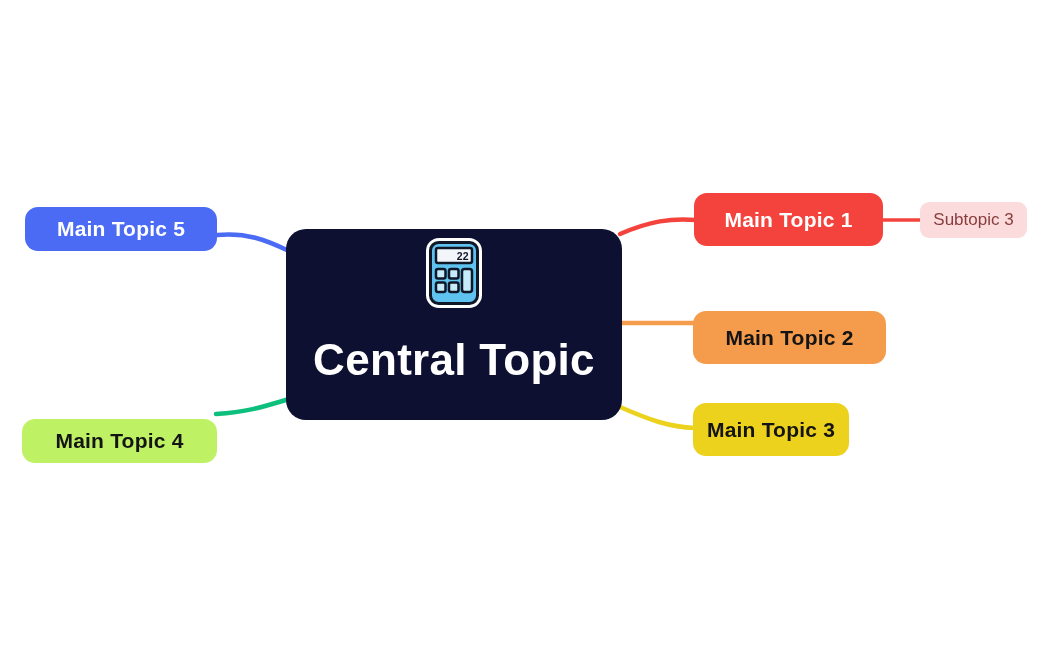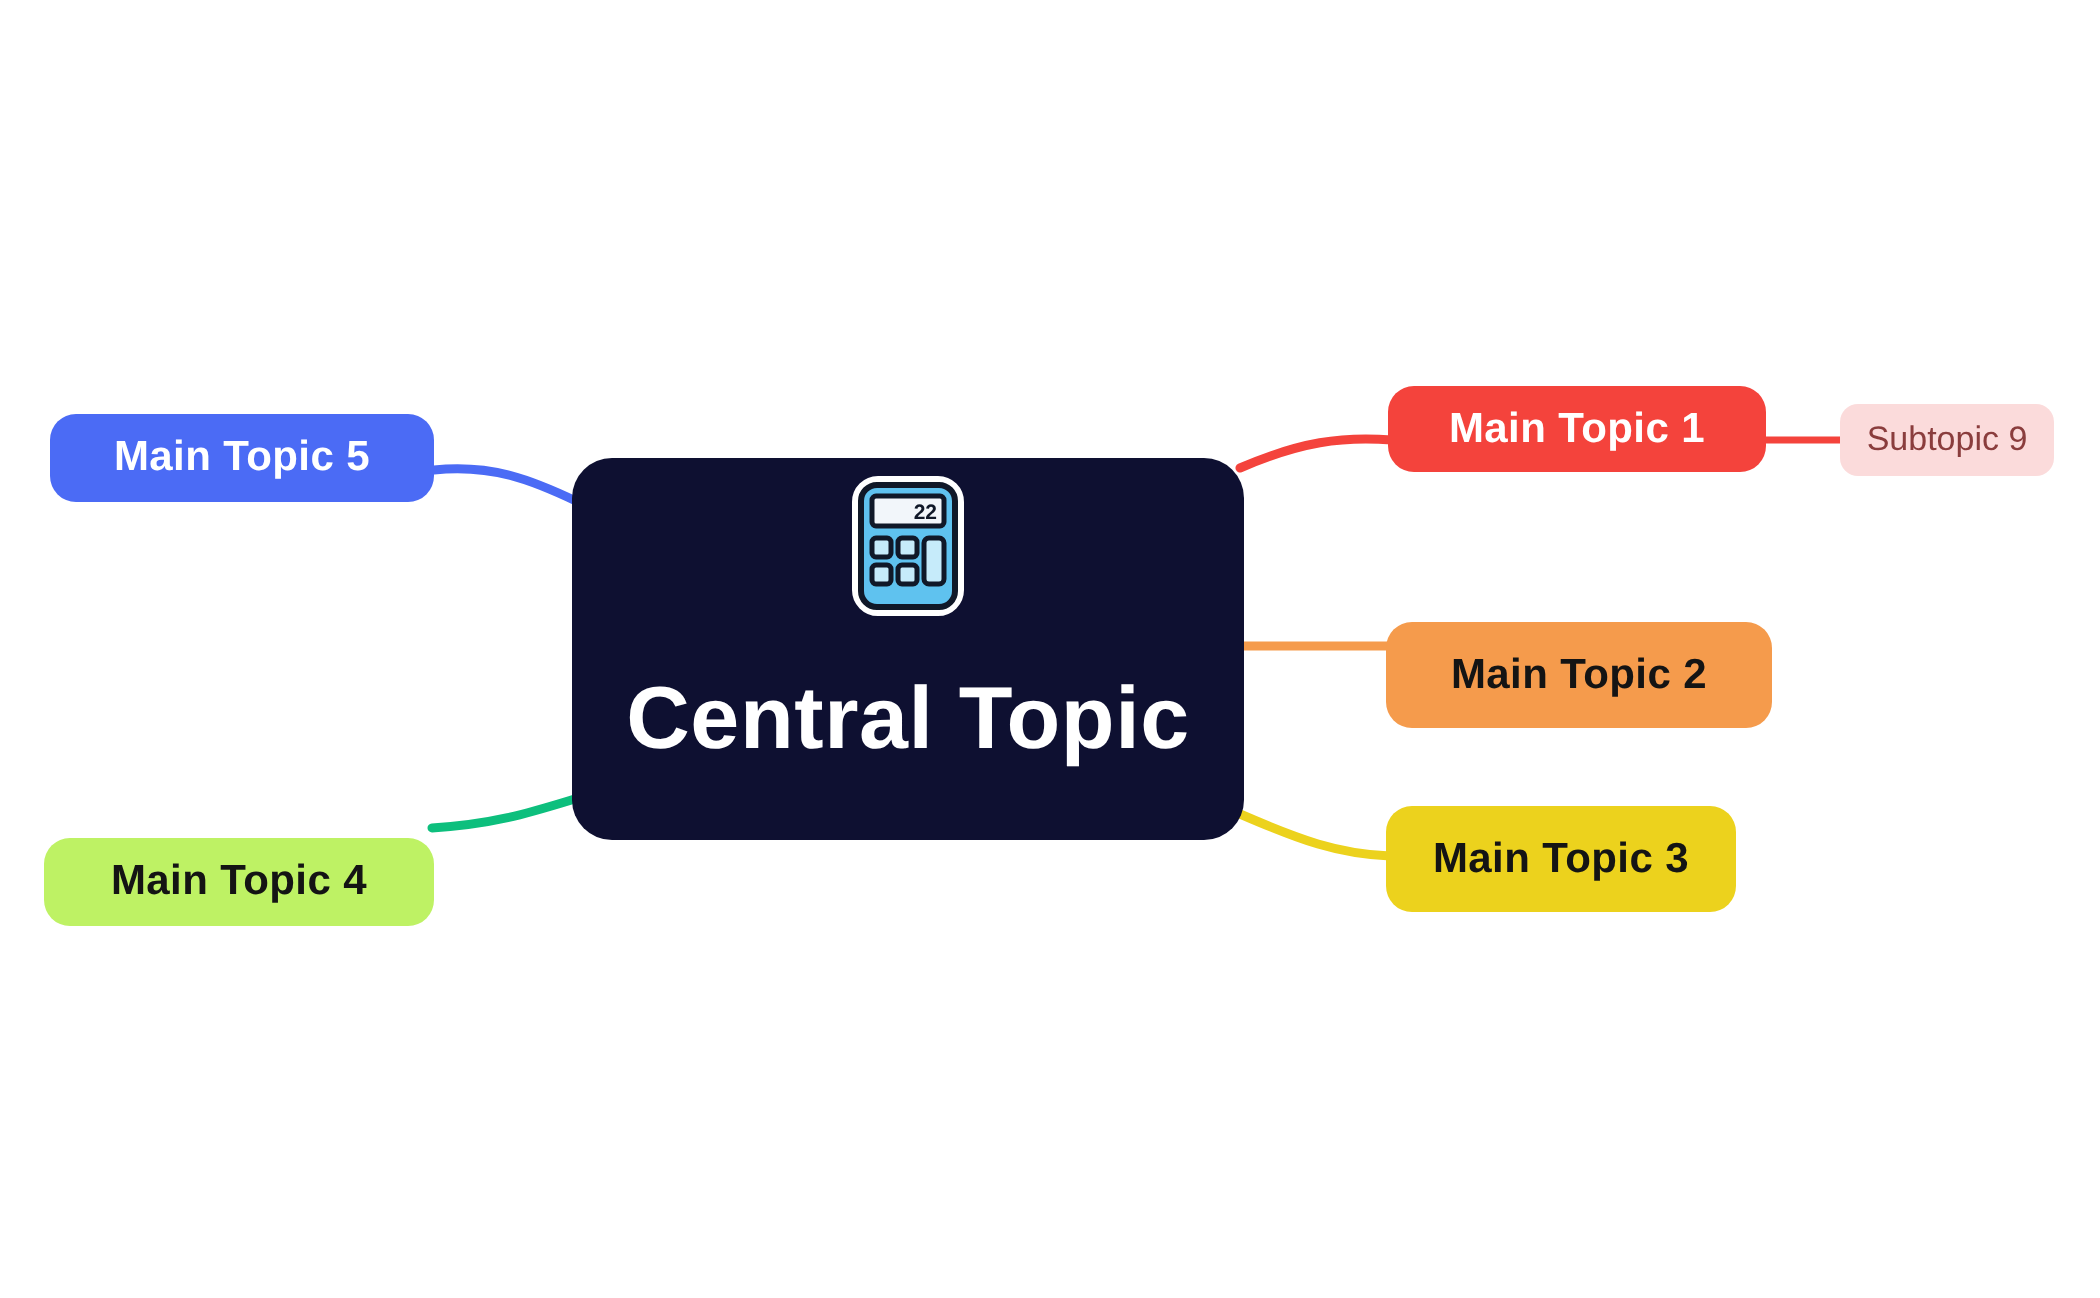--- a/index.html
+++ b/index.html
@@ -86,33 +86,33 @@
       <text x="43.5" y="22.5" text-anchor="end" font-size="10.5" font-weight="bold" fill="#101828" font-family="Liberation Sans, DejaVu Sans, sans-serif">22</text>
       <rect x="11" y="32" width="9.5" height="9.5" rx="2" stroke="#101828" stroke-width="2.5" fill="#c6ebfa"></rect>
       <rect x="24" y="32" width="9.5" height="9.5" rx="2" stroke="#101828" stroke-width="2.5" fill="#c6ebfa"></rect>
       <rect x="11" y="45.5" width="9.5" height="9.5" rx="2" stroke="#101828" stroke-width="2.5" fill="#c6ebfa"></rect>
       <rect x="24" y="45.5" width="9.5" height="9.5" rx="2" stroke="#101828" stroke-width="2.5" fill="#c6ebfa"></rect>
       <rect x="37" y="32" width="10" height="23" rx="2.5" stroke="#101828" stroke-width="2.5" fill="#c6ebfa"></rect>
     </svg>
     <div class="central-label">Central Topic</div>
   </div>
 
-  <div class="node node-main" style="left: 694px; top: 193px; width: 189px; height: 43px; background: rgb(244, 67, 60); color: rgb(255, 255, 255);">
+  <div class="node node-main" style="left: 694px; top: 193px; width: 189px; height: 53px; background: rgb(244, 67, 60); color: rgb(255, 255, 255);">
     <span>Main Topic 1</span>
   </div>
 
   <div class="node node-sub" style="left: 920px; top: 202px; width: 107px; height: 36px; background: rgb(251, 219, 219); color: rgb(138, 61, 61);">
-    <span>Subtopic 9</span>
+    <span>Subtopic 3</span>
   </div>
 
   <div class="node node-main" style="left: 693px; top: 298px; width: 193px; height: 53px; background: rgb(245, 155, 76); color: rgb(20, 20, 20); margin-top: 13px;">
     <span>Main Topic 2</span>
   </div>
 
-  <div class="node node-main" style="left: 693px; top: 403px; width: 175px; height: 53px; background: rgb(236, 210, 29); color: rgb(20, 20, 20);">
+  <div class="node node-main" style="left: 693px; top: 403px; width: 156px; height: 53px; background: rgb(236, 210, 29); color: rgb(20, 20, 20);">
     <span>Main Topic 3</span>
   </div>
 
   <div class="node node-main" style="left: 22px; top: 387px; width: 195px; height: 44px; background: #bef264; color: rgb(20, 20, 20); margin-top: 32px;">
     <span>Main Topic 4</span>
   </div>
 
   <div class="node node-main" style="left: 25px; top: 207px; width: 192px; height: 44px; background: rgb(75, 107, 245); color: rgb(255, 255, 255);">
     <span>Main Topic 5</span>
   </div>

